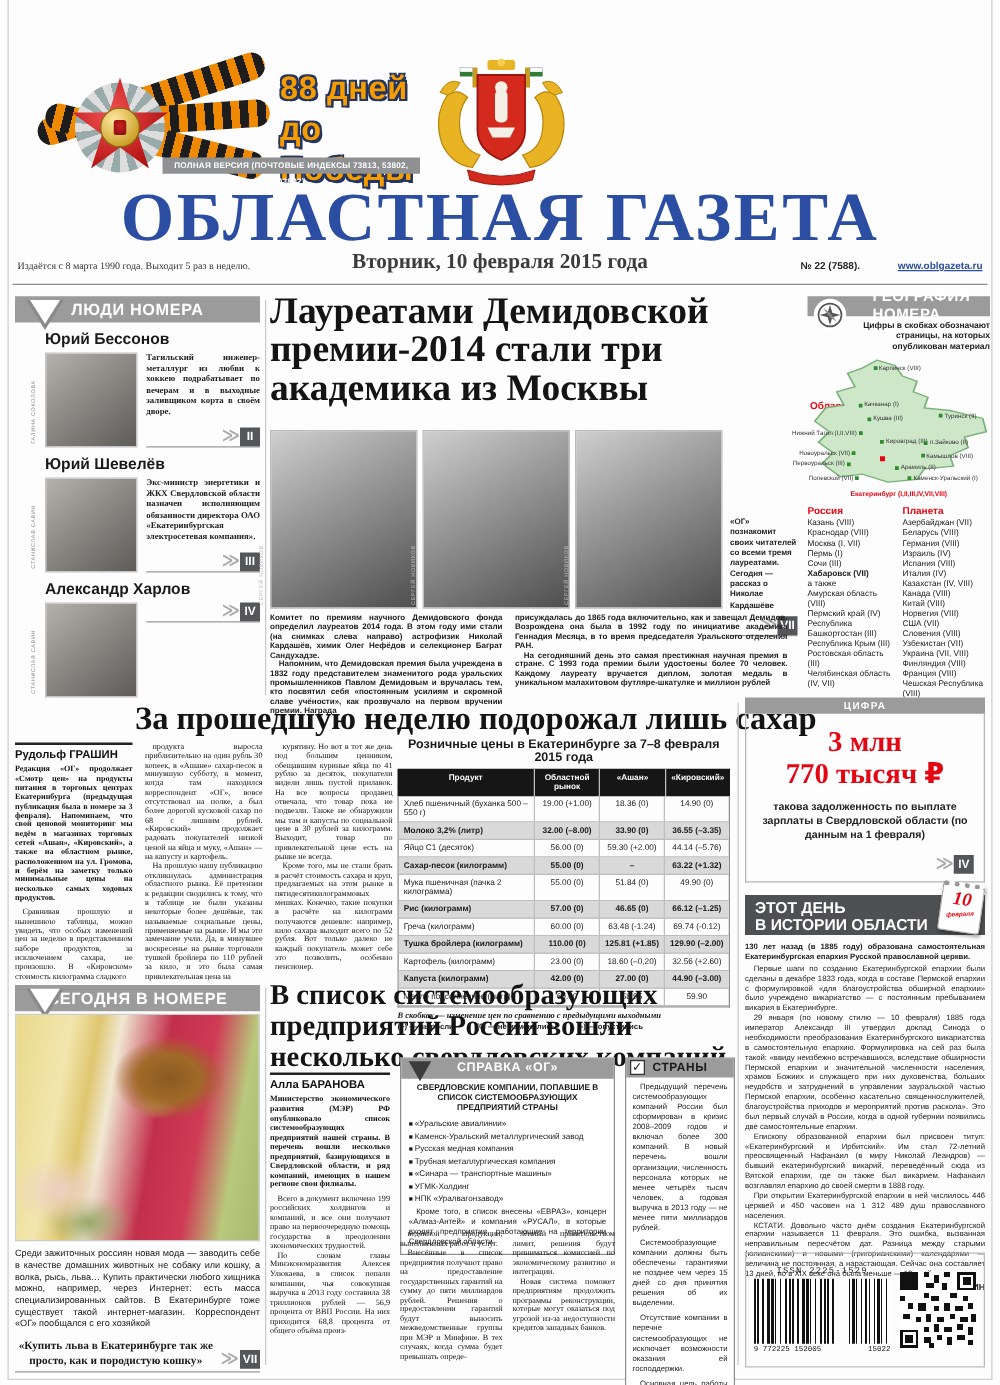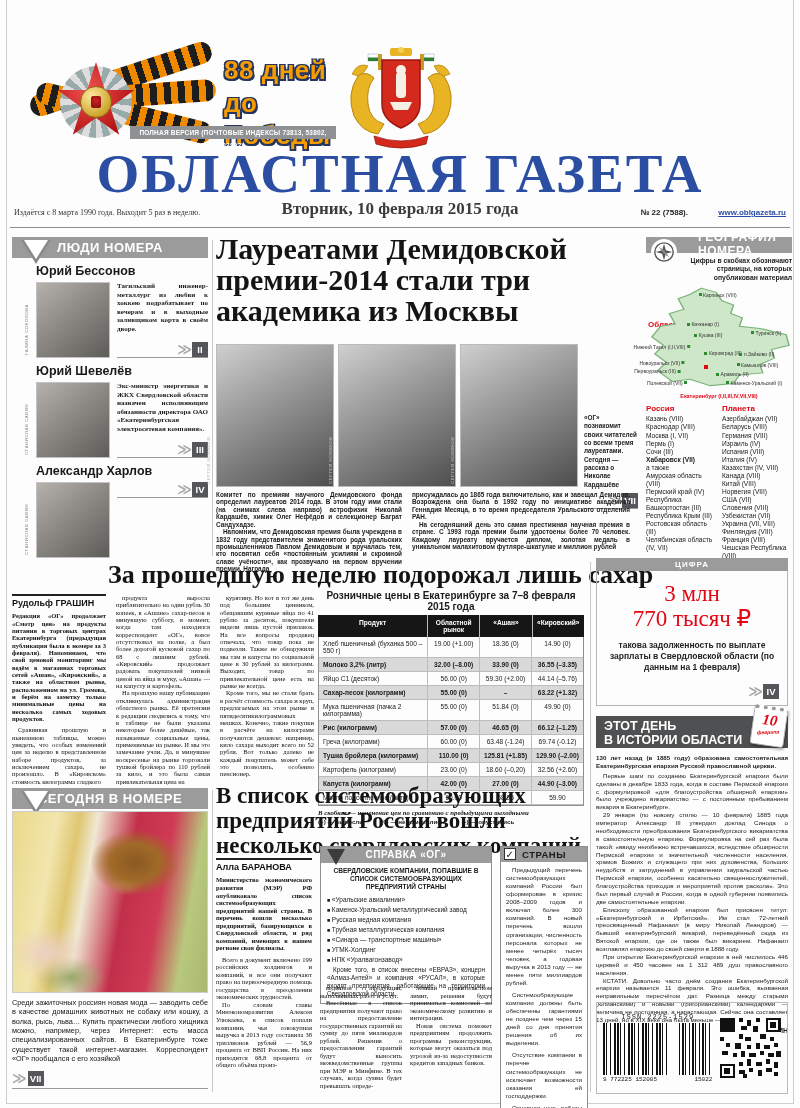--- a/index.html
+++ b/index.html
@@ -125,21 +125,21 @@
   .tbody { border:1px solid #8f8f8f; border-top:none; }
   .tbody .trow:nth-child(even) { background:#d9d9d9; font-weight:bold; }
   .pt-foot { font-family:"Liberation Serif",serif; font-style:italic; font-weight:bold; font-size:6.8px; margin-top:3px; }
   .pt-legend { display:flex; gap:18px; font-weight:bold; font-size:6.2px; margin-top:2px; color:#222; }
 
   
   .cifra { left:596px; top:558px; width:192px; }
   .cifra-bar { background:#9b9b9b; color:#fff; font-weight:bold; font-size:8px; height:13px; line-height:13px; text-align:center; letter-spacing:1px; }
   .cifra-box { border:1px solid #b5b5b5; border-top:none; padding:10px 8px 6px; }
   .cifra-num { text-align:center; color:#e30613; font-family:"Liberation Serif","DejaVu Sans",serif;
-               font-weight:normal; font-size:23px; line-height:1.1; }
+               font-weight:bold; font-size:23px; line-height:1.1; }
   .cifra-txt { margin-top:8px; text-align:center; font-weight:bold; font-size:8.5px; line-height:1.3; color:#222; }
   .cifra .pagemark { margin-top:10px; border-bottom:none; }
 
   
   .hist { left:596px; top:716px; width:192px; }
   .hist-bar { position:relative; background:#4f5052; color:#fff; font-weight:bold; font-size:12.5px;
               line-height:1.15; padding:3px 8px; height:32px; }
   .cal { position:absolute; right:2px; top:-10px; width:34px; height:40px; background:#fff; border:1px solid #aaa;
          border-radius:3px; transform:rotate(8deg); box-shadow:1px 2px 3px rgba(0,0,0,.35);
          border-top:4px dotted #999; text-align:center; }
@@ -650,20 +650,21 @@
 
 <div class="abs today">
   <div class="secbar">
     <span class="tri-g"></span>
     <span class="tri-w"></span>
     <span>СЕГОДНЯ В НОМЕРЕ</span>
   </div>
   <div class="lion"></div>
   <div class="today-cap">Среди зажиточных россиян новая мода — заводить себе в качестве домашних животных не собаку или кошку, а волка, рысь, льва… Купить практически любого хищника можно, например, через Интернет: есть масса специализированных сайтов. В Екатеринбурге тоже существует такой интернет-магазин. Корреспондент «ОГ» пообщался с его хозяйкой</div>
   <div class="quoterow">
+    <div class="quote">«Купить льва в Екатеринбурге так же просто, как и породистую кошку»</div>
     <span class="chev">≫</span>
     <span class="pg">VII</span>
   </div>
 </div>
 <div class="vrule" style="left:212px;top:790px;height:302px"></div>
 
 <div class="abs comp-hl serif">В список системообразующих предприятий России вошли несколько свердловских компаний</div>
 <div class="ccol colA">
   <div class="byline">Алла БАРАНОВА</div>
   <div class="slead">Министерство экономического развития (МЭР) РФ опубликовало список системообразующих предприятий нашей страны. В перечень вошли несколько предприятий, базирующихся в Свердловской области, и ряд компаний, имеющих в нашем регионе свои филиалы.</div>

